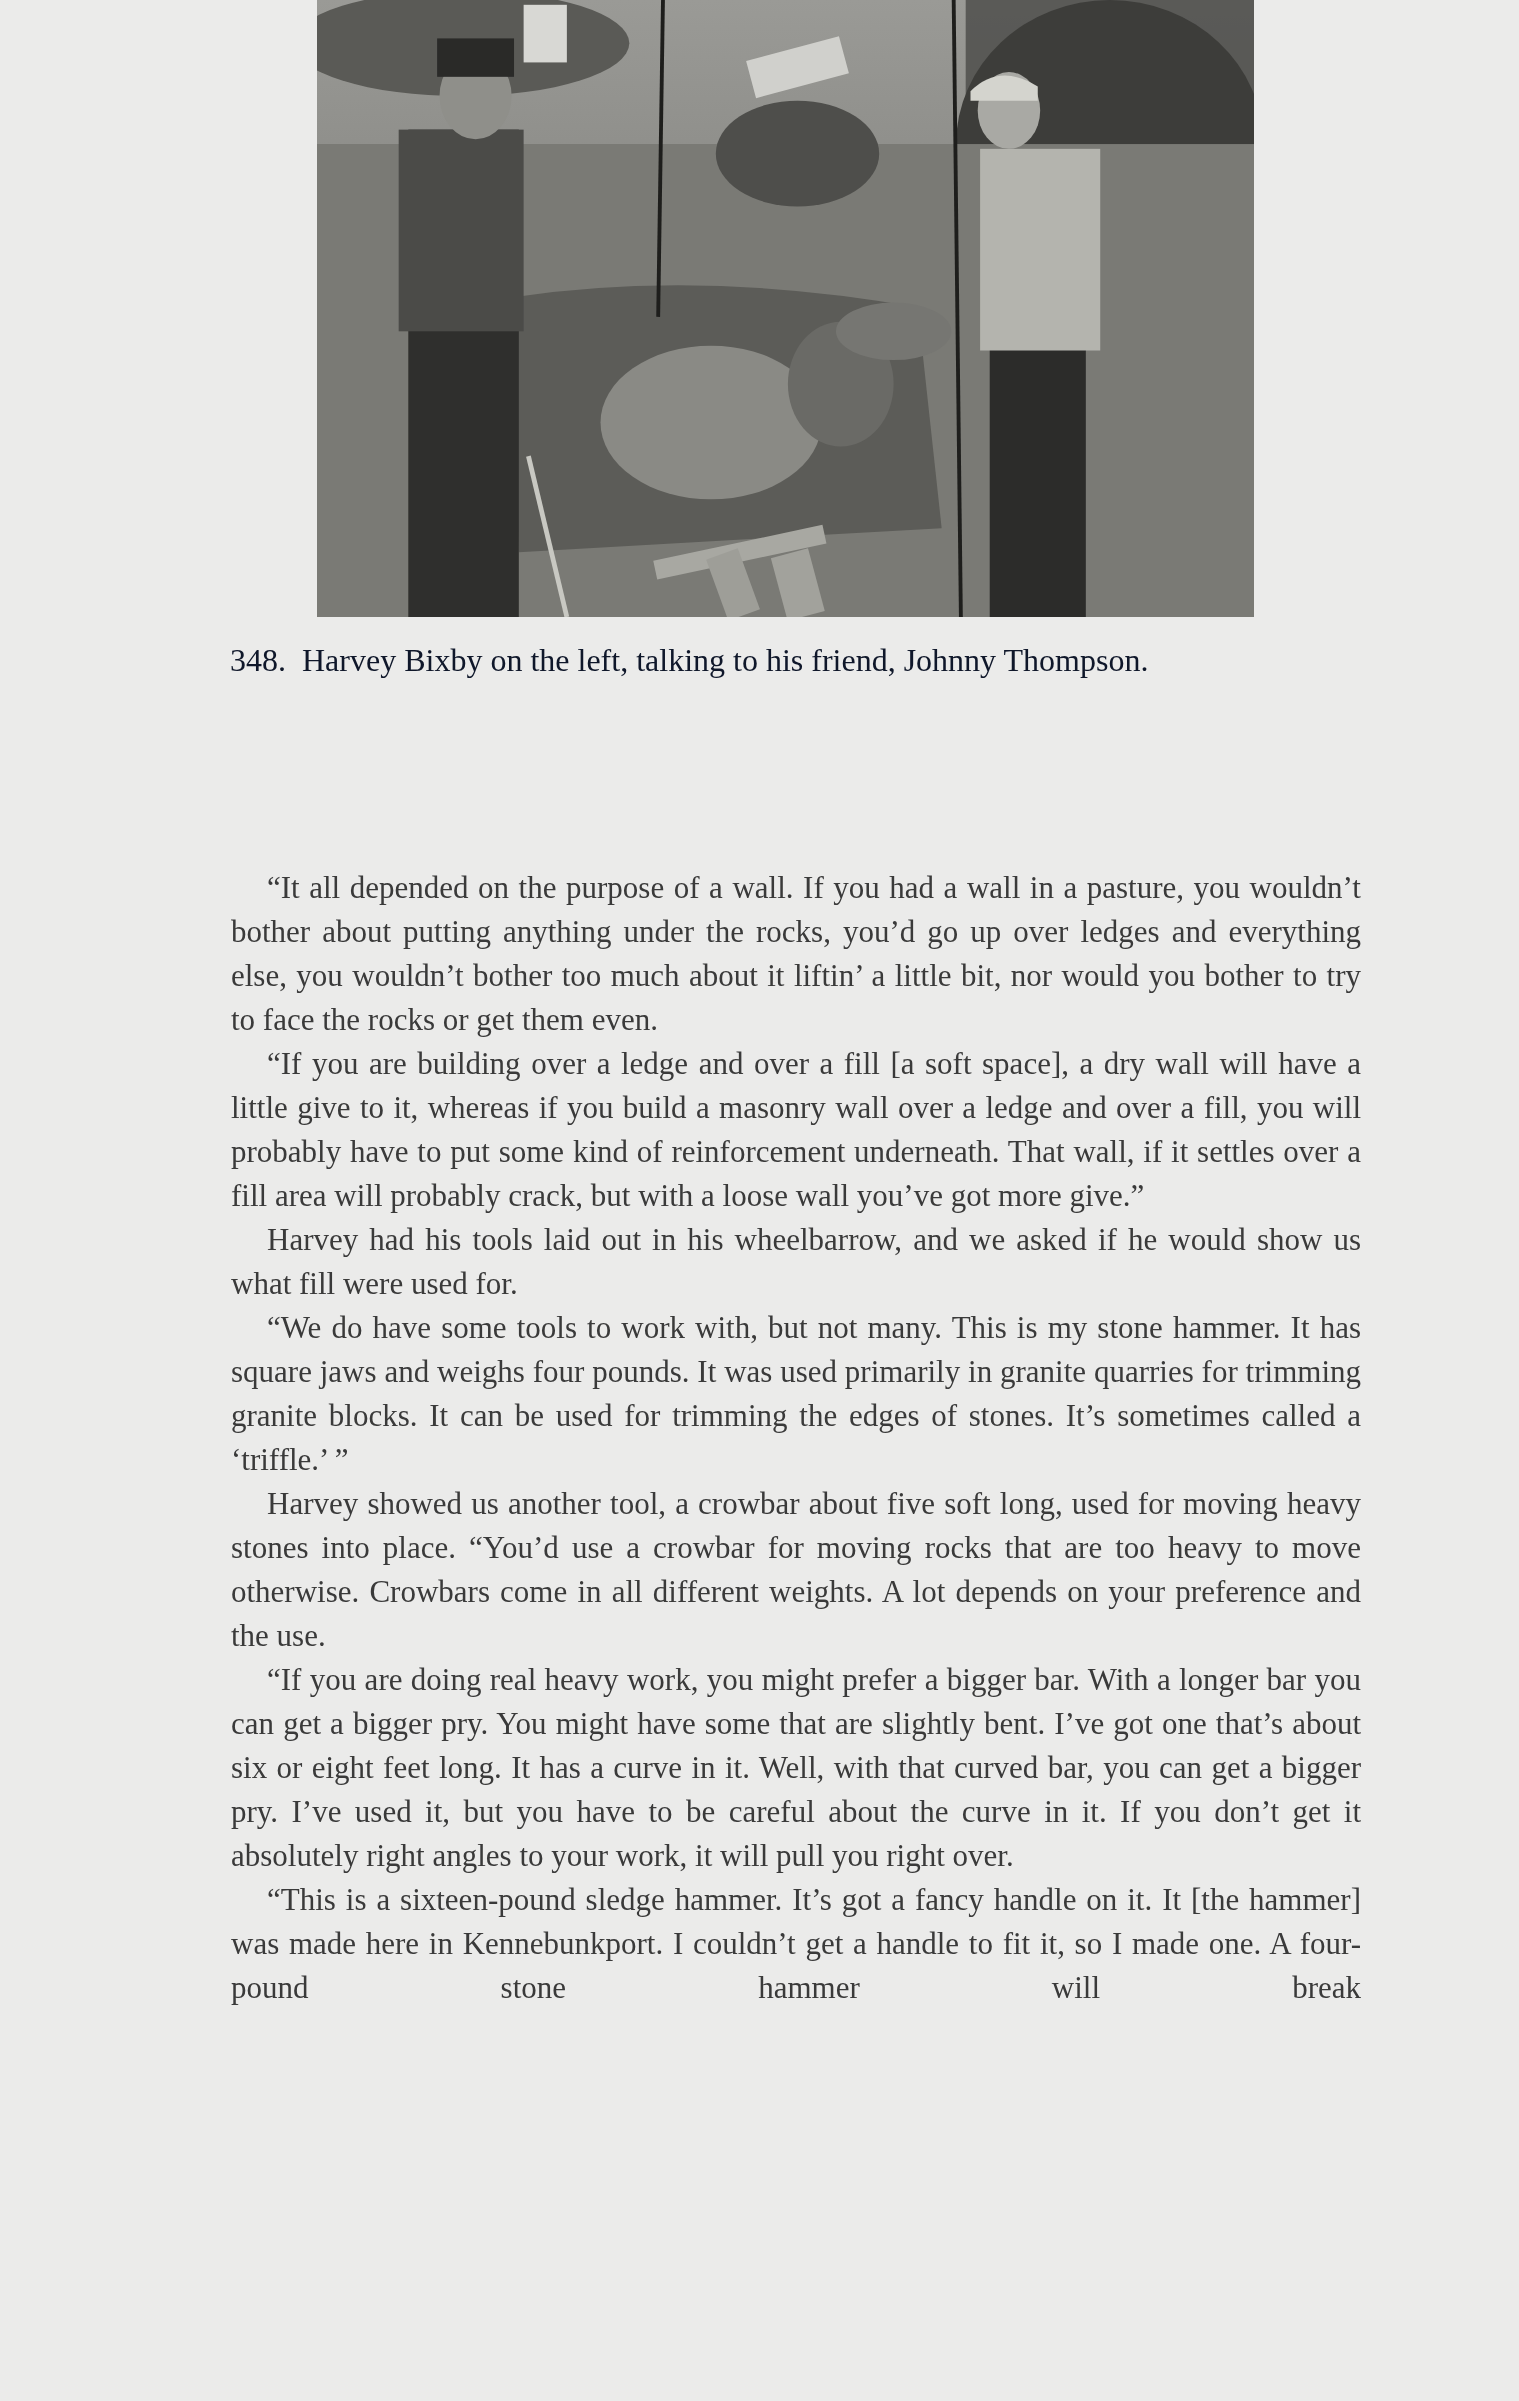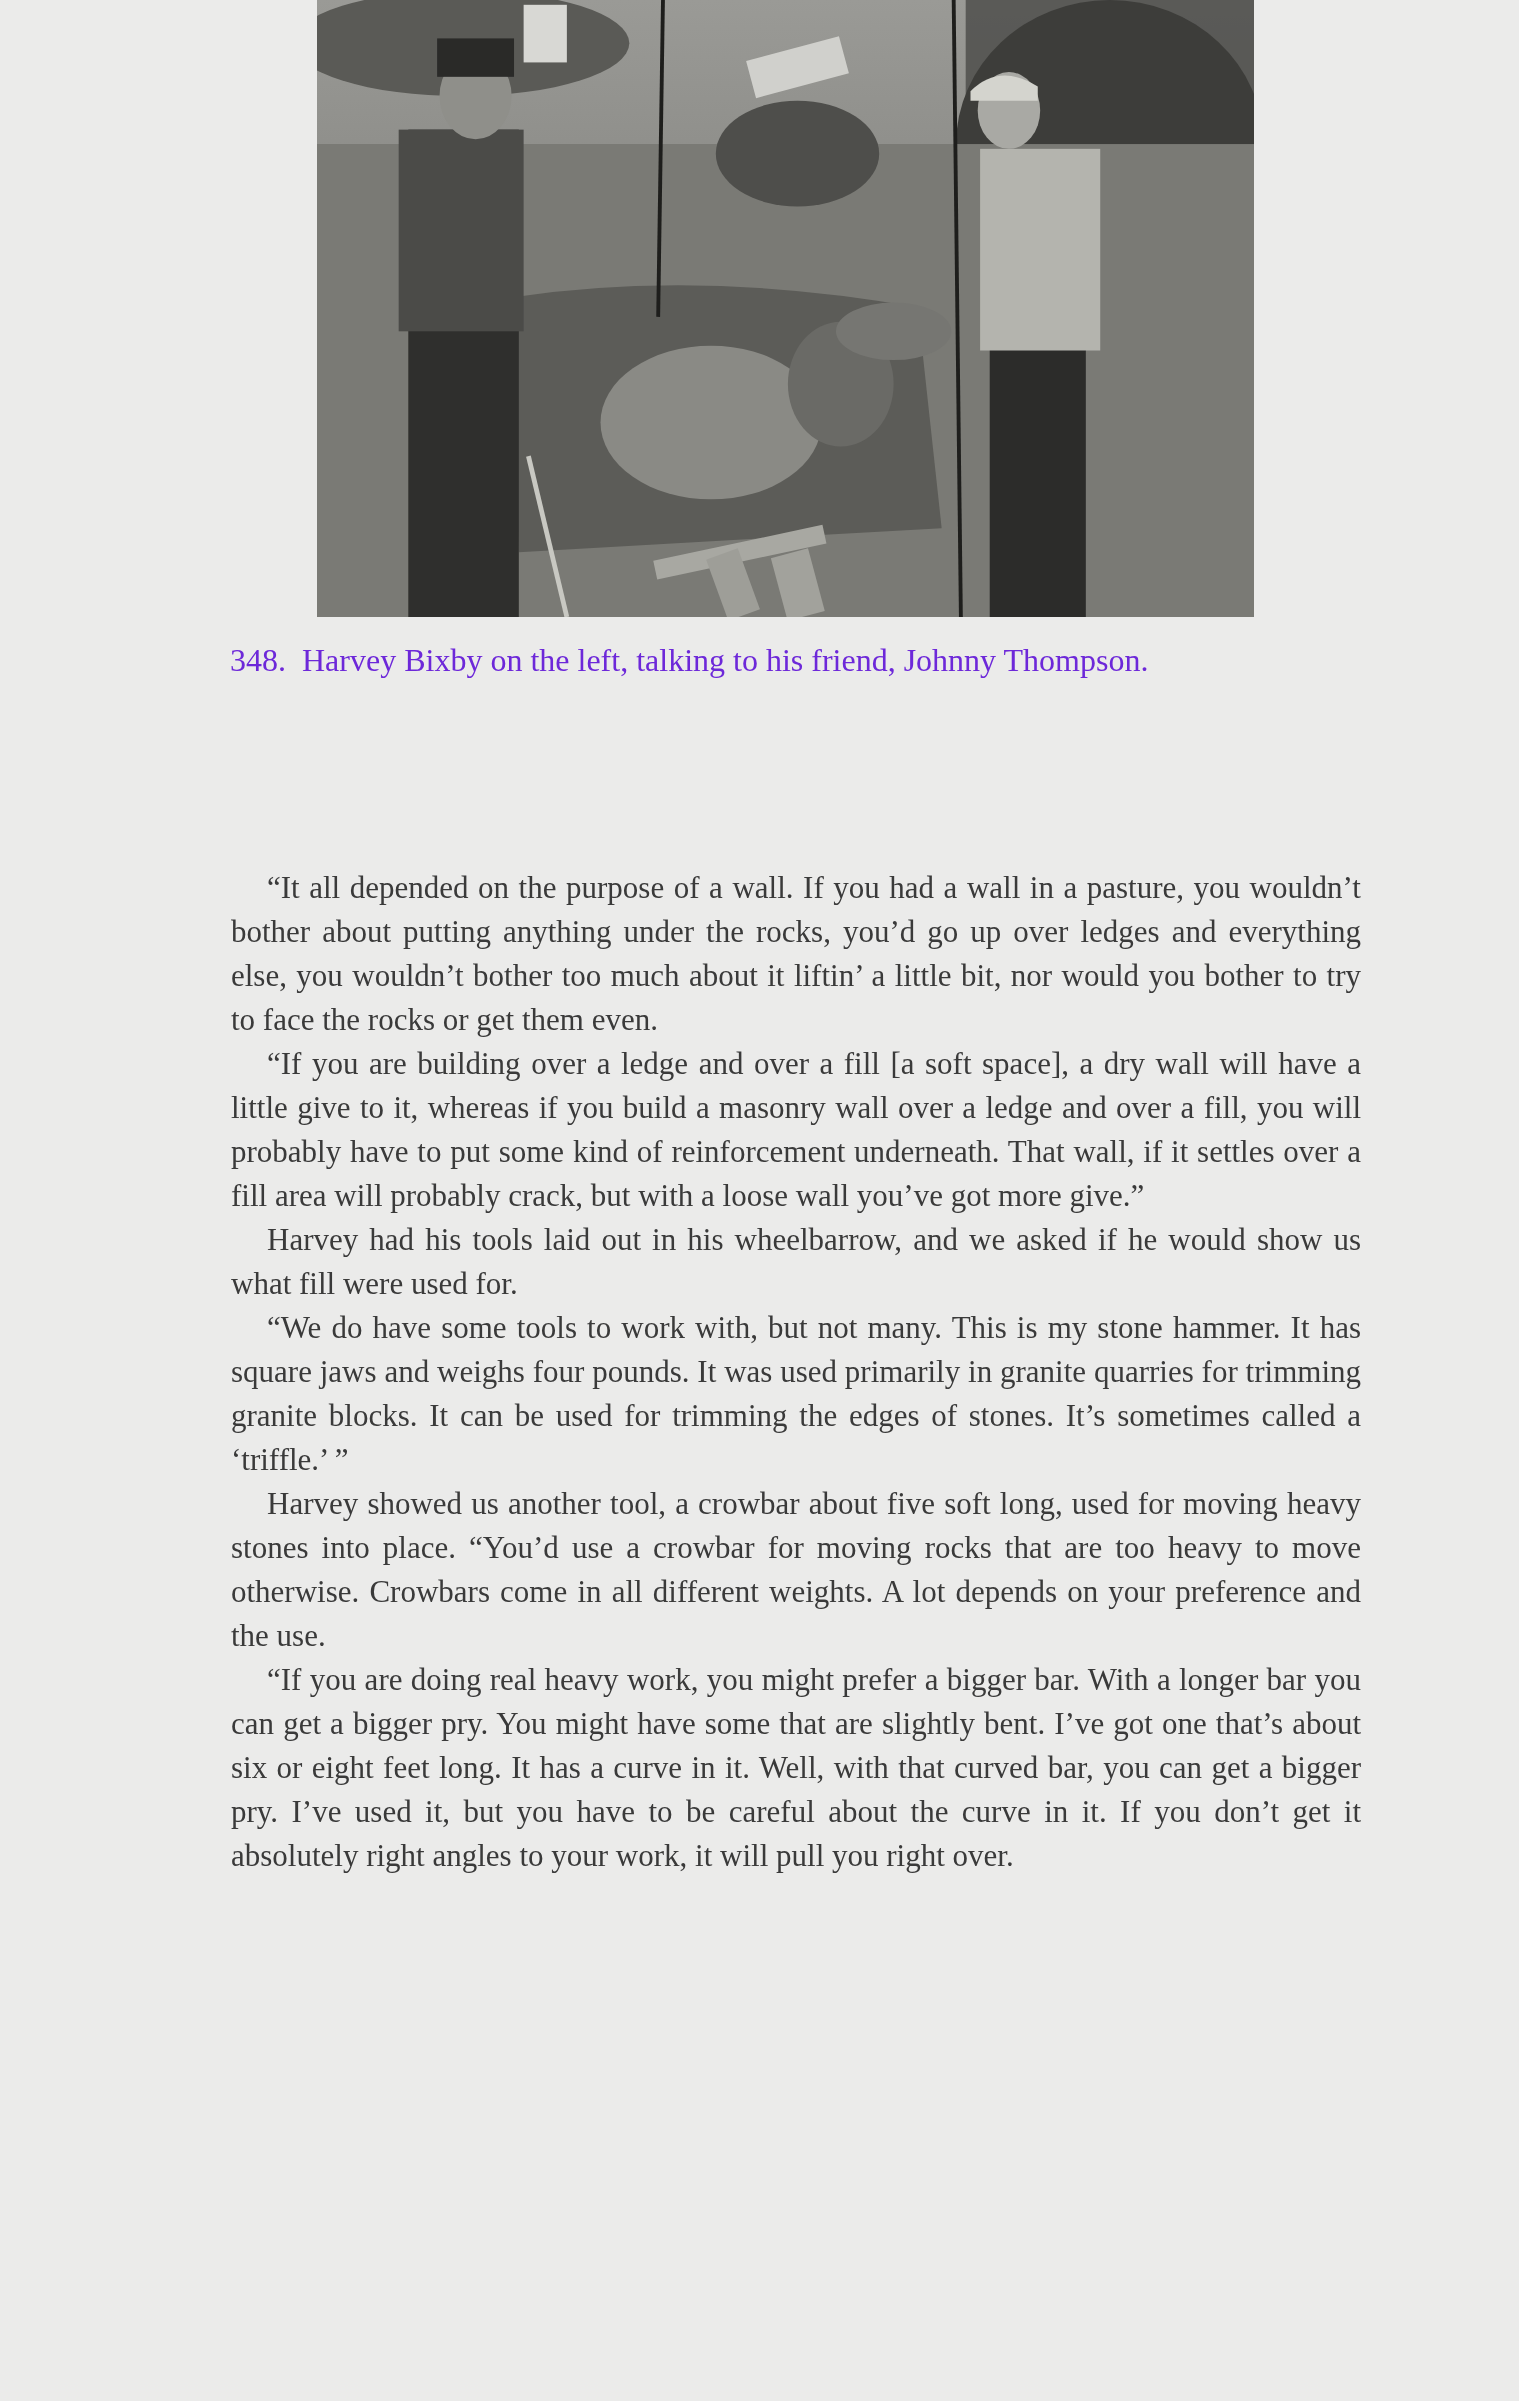--- a/index.html
+++ b/index.html
@@ -10,21 +10,21 @@
     font-family: "Liberation Serif", "DejaVu Serif", serif;
     color: #3a3a3a;
   }
   .photo {
     position: absolute; left: 317px; top: 0; width: 937px; height: 617px;
     background: #7d7d7a; overflow: hidden;
   }
   .photo svg { width: 100%; height: 100%; display: block; }
   .caption {
     position: absolute; left: 230px; top: 638px; width: 1133px;
-    font-size: 32px; line-height: 44px; color: #6d28d9;
+    font-size: 32px; line-height: 44px; color: #0f172a;
     text-align: justify; text-align-last: left;
   }
   .caption .credit { font-style: italic; }
   .body-text {
     position: absolute; left: 231px; top: 866px; width: 1130px;
     font-size: 31px; line-height: 44px; color: #3a3a3a;
     text-align: justify;
   }
   .body-text p { margin: 0; text-indent: 36px; }
   .body-text p.first-line-only { text-align-last: justify; }
@@ -85,14 +85,15 @@
   </div>
 </div>
 
 <div class="body-text">
   <p>“It all depended on the purpose of a wall. If you had a wall in a pasture, you wouldn’t bother about putting anything under the rocks, you’d go up over ledges and everything else, you wouldn’t bother too much about it liftin’ a little bit, nor would you bother to try to face the rocks or get them even.</p>
   <p>“If you are building over a ledge and over a fill [a soft space], a dry wall will have a little give to it, whereas if you build a masonry wall over a ledge and over a fill, you will probably have to put some kind of reinforcement underneath. That wall, if it settles over a fill area will probably crack, but with a loose wall you’ve got more give.”</p>
   <p>Harvey had his tools laid out in his wheelbarrow, and we asked if he would show us what fill were used for.</p>
   <p>“We do have some tools to work with, but not many. This is my stone hammer. It has square jaws and weighs four pounds. It was used primarily in granite quarries for trimming granite blocks. It can be used for trimming the edges of stones. It’s sometimes called a ‘triffle.’ ”</p>
   <p>Harvey showed us another tool, a crowbar about five soft long, used for moving heavy stones into place. “You’d use a crowbar for moving rocks that are too heavy to move otherwise. Crowbars come in all different weights. A lot depends on your preference and the use.</p>
   <p>“If you are doing real heavy work, you might prefer a bigger bar. With a longer bar you can get a bigger pry. You might have some that are slightly bent. I’ve got one that’s about six or eight feet long. It has a curve in it. Well, with that curved bar, you can get a bigger pry. I’ve used it, but you have to be careful about the curve in it. If you don’t get it absolutely right angles to your work, it will pull you right over.</p>
+  <p class="first-line-only">“This is a sixteen-pound sledge hammer. It’s got a fancy handle on it. It [the hammer] was made here in Kennebunkport. I couldn’t get a handle to fit it, so I made one. A four-pound stone hammer will break</p>
 </div>
 
 
 </body></html>

